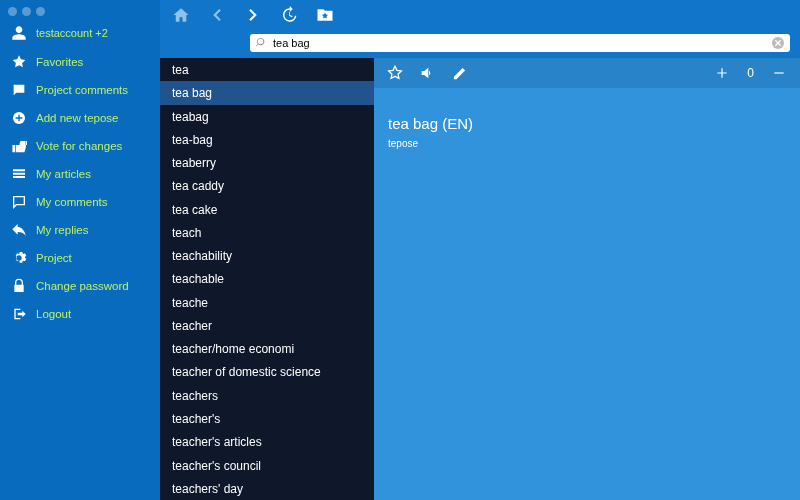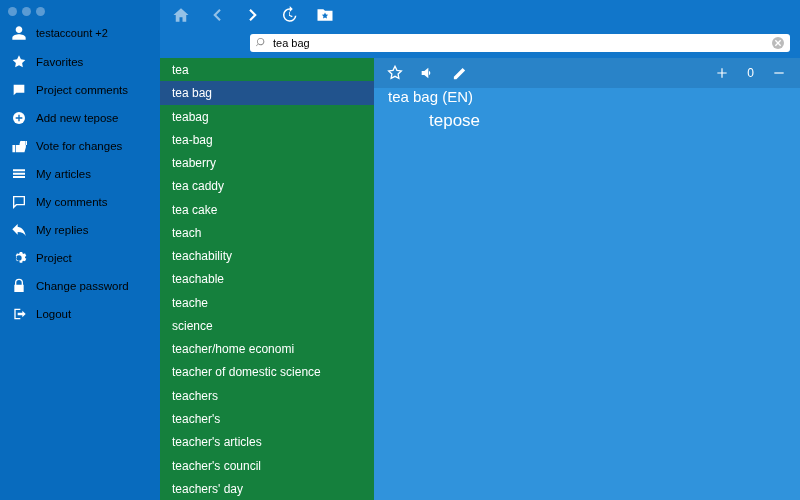--- a/index.html
+++ b/index.html
@@ -1,49 +1,49 @@
 <!DOCTYPE html>
 <html><head>
 <meta charset="utf-8">
 <style>
   * { margin: 0; padding: 0; box-sizing: border-box; }
   html, body { width: 800px; height: 500px; overflow: hidden; font-family: -apple-system, Helvetica, Arial, sans-serif; }
   .app { display: flex; width: 800px; height: 500px; }
-  .sidebar { width: 160px; background: #086bbe; color: #000000; display: flex; flex-direction: column; }
+  .sidebar { width: 160px; background: #086bbe; color: #bef264; display: flex; flex-direction: column; }
   .titlebar { height: 18px; display: flex; align-items: center; gap: 5px; padding: 5px 8px 0 8px; }
   .traffic { width: 9px; height: 9px; border-radius: 50%; background: #5a9bd4; }
   .user-row { display: flex; align-items: center; gap: 8px; padding: 6px 10px; font-size: 11px; }
   .menu { display: flex; flex-direction: column; }
   .menu-item { display: flex; align-items: center; gap: 8px; padding: 5px 10px; font-size: 11.5px; cursor: pointer; }
   .menu-item .icon, .user-row .icon { width: 18px; height: 18px; display: flex; align-items: center; justify-content: center; flex-shrink: 0; }
   .menu-item svg, .user-row svg { fill: #fff; }
   .main { flex: 1; background: #1176ca; display: flex; flex-direction: column; }
   .topbar { height: 30px; display: flex; align-items: center; gap: 14px; padding: 2px 10px; }
   .nav-btn { width: 22px; height: 22px; display: flex; align-items: center; justify-content: center; cursor: pointer; }
   .nav-btn svg { fill: #fff; }
   .nav-btn.dim svg { fill: rgba(255,255,255,0.55); }
   .searchbar-row { padding: 4px 10px 6px 90px; }
   .searchbar { background: #fff; border-radius: 3px; height: 18px; display: flex; align-items: center; padding: 0 6px; gap: 6px; }
   .searchbar .sicon svg { fill: #888; }
   .searchbar input { border: none; outline: none; font-size: 11px; flex: 1; background: transparent; color: #000; }
   .searchbar .clear { width: 12px; height: 12px; border-radius: 50%; background: #bbb; display: flex; align-items: center; justify-content: center; cursor: pointer; }
   .searchbar .clear svg { fill: #fff; }
   .content { flex: 1; display: flex; overflow: hidden; }
-  .wordlist { width: 214px; background: #15803d; color: #fff; overflow-y: hidden; display: flex; flex-direction: column; }
+  .wordlist { width: 214px; background: #0f172a; color: #fff; overflow-y: hidden; display: flex; flex-direction: column; }
   .word-item { padding: 5px 12px; font-size: 12px; cursor: pointer; white-space: nowrap; overflow: hidden; text-overflow: ellipsis; }
   .word-item.selected { background: #21538d; }
   .detail { flex: 1; background: #3093dc; display: flex; flex-direction: column; }
   .detail-toolbar { height: 30px; background: #2983c8; display: flex; align-items: center; padding: 0 12px; gap: 14px; }
   .detail-toolbar .spacer { flex: 1; }
   .detail-toolbar .tbtn { width: 18px; height: 18px; display: flex; align-items: center; justify-content: center; cursor: pointer; }
   .detail-toolbar .tbtn svg { fill: #fff; }
   .detail-toolbar .count { color: #fff; font-size: 12px; padding: 0 2px; }
-  .detail-body { padding: 0 14px; color: #fff; }
+  .detail-body { padding: 27px 14px; color: #fff; }
   .headword { font-size: 15px; margin-bottom: 6px; }
-  .translation { font-size: 17px; margin-left: 41px; }
+  .translation { font-size: 10px; }
 </style>
 </head>
 <body>
 
 <div class="app">
   <div class="sidebar">
     <div class="titlebar">
       <div class="traffic"></div>
       <div class="traffic"></div>
       <div class="traffic"></div>
@@ -192,21 +192,21 @@
           <div class="word-item selected">tea bag</div>
           <div class="word-item">teabag</div>
           <div class="word-item">tea-bag</div>
           <div class="word-item">teaberry</div>
           <div class="word-item">tea caddy</div>
           <div class="word-item">tea cake</div>
           <div class="word-item">teach</div>
           <div class="word-item">teachability</div>
           <div class="word-item">teachable</div>
           <div class="word-item">teache</div>
-          <div class="word-item">science</div>
+          <div class="word-item">teacher</div>
           <div class="word-item">teacher/home economi</div>
           <div class="word-item">teacher of domestic science</div>
           <div class="word-item">teachers</div>
           <div class="word-item">teacher's</div>
           <div class="word-item">teacher's articles</div>
           <div class="word-item">teacher's council</div>
           <div class="word-item">teachers' day</div>
         </div>
       <div class="detail">
         <div class="detail-toolbar">

